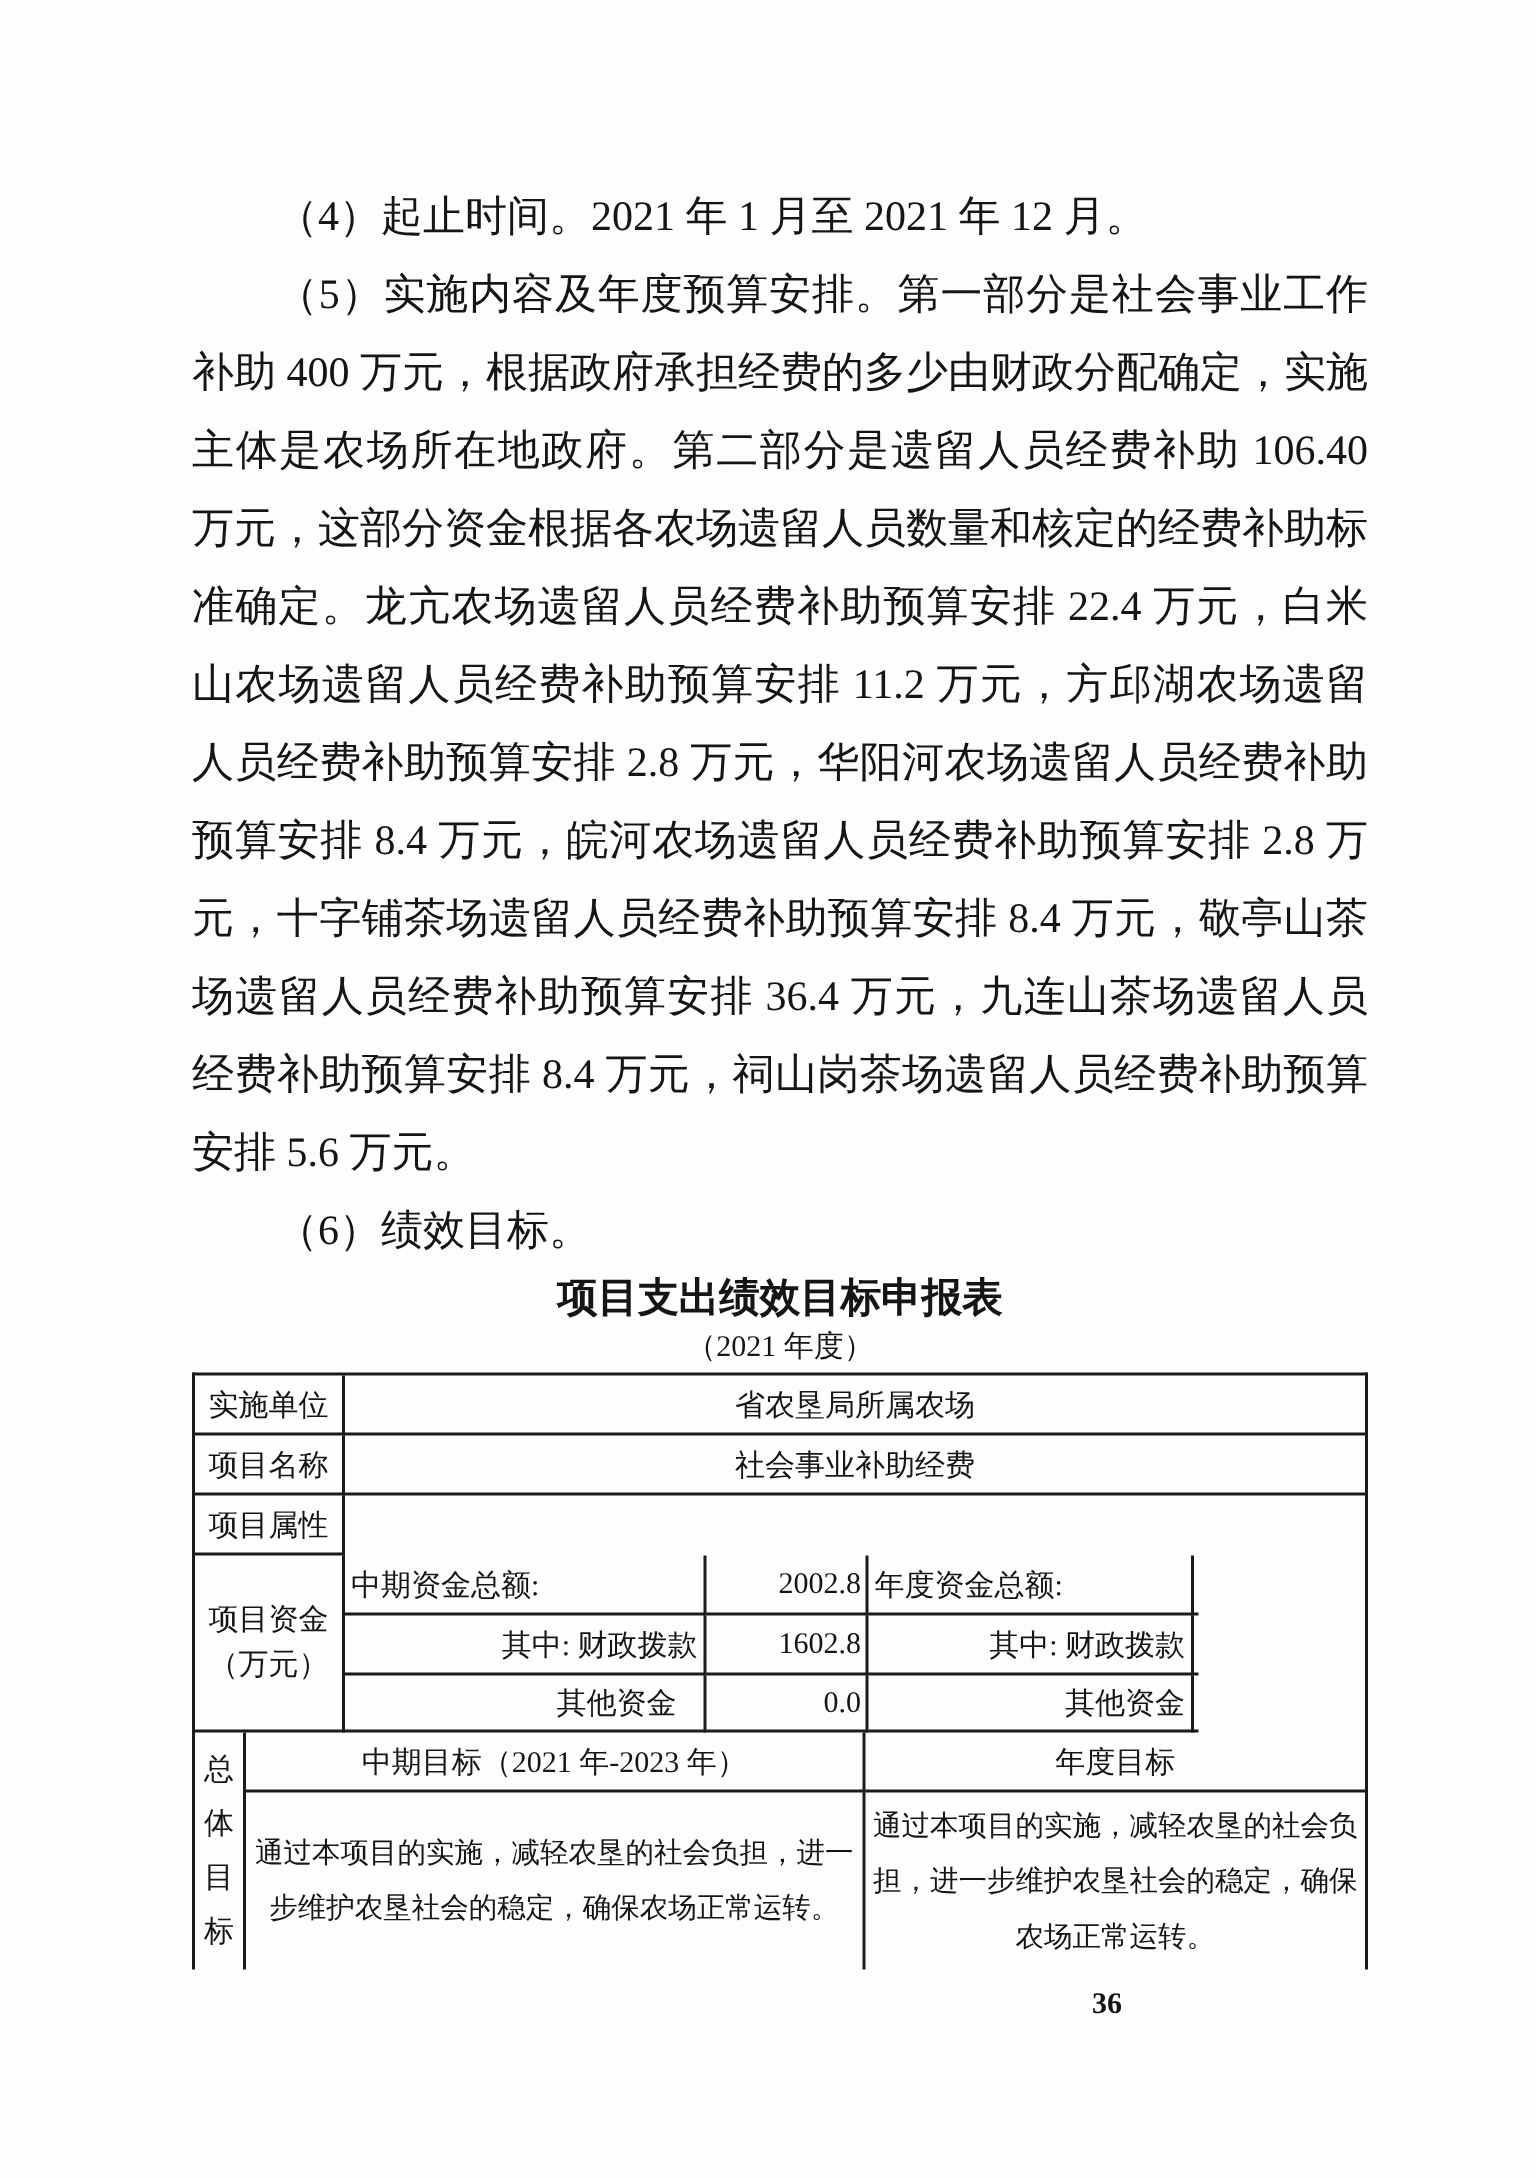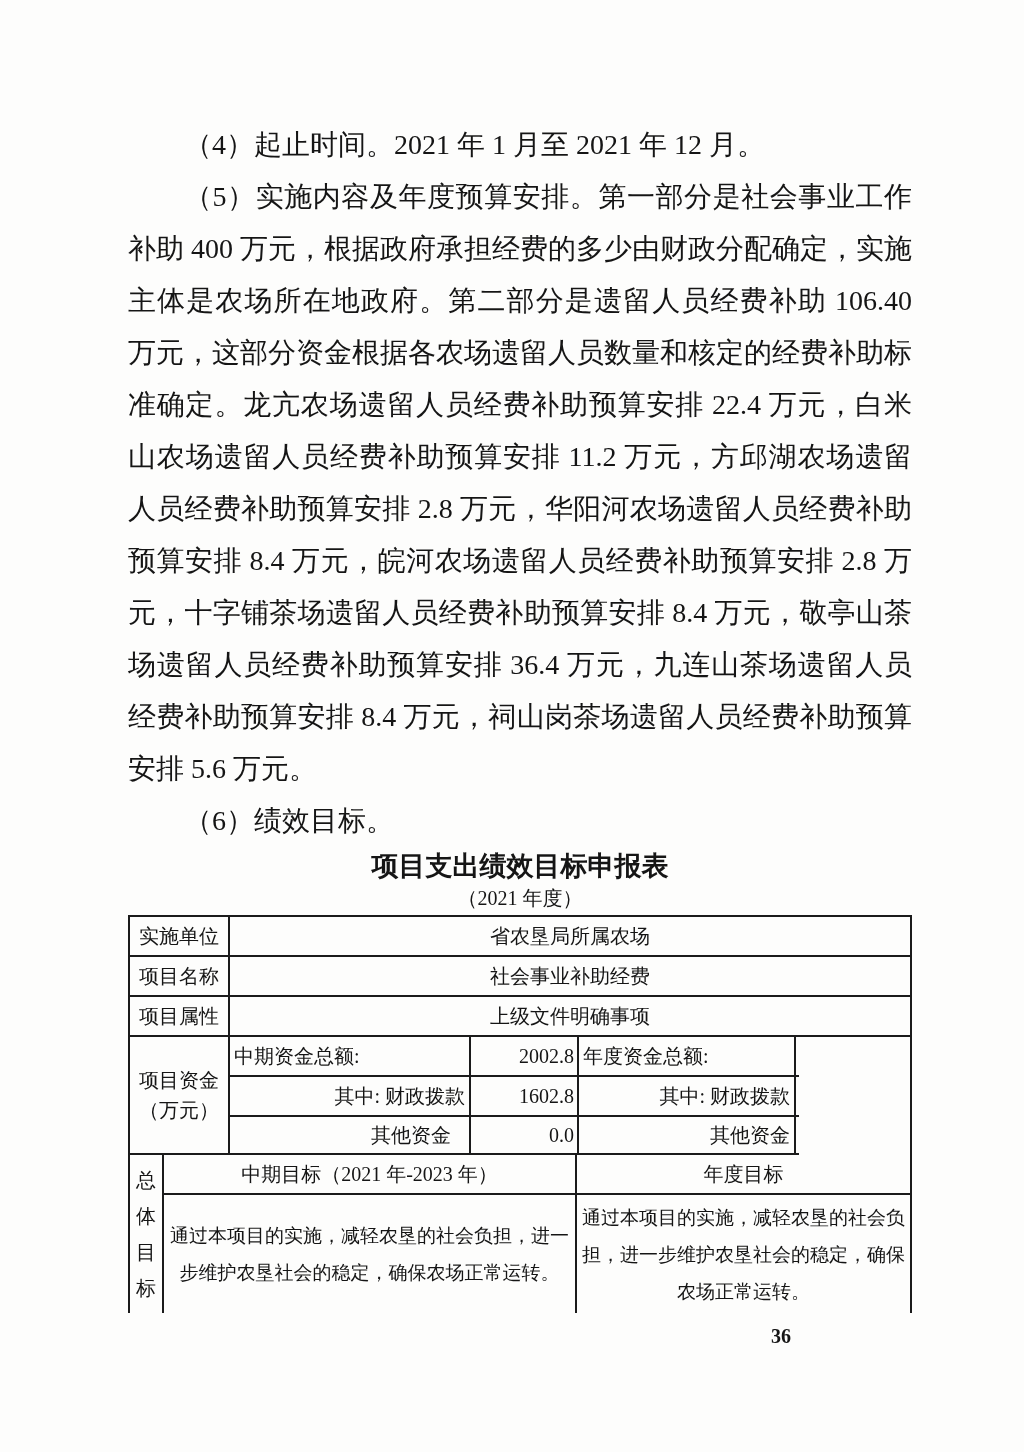--- a/index.html
+++ b/index.html
@@ -82,21 +82,21 @@
     text-align:center;
     word-break:break-all;
   }
   .goal-right{display:flex;flex-direction:column;width:746px;}
   .gh-mid{width:413px;flex:0 0 413px;height:40px;}
   .gh-annual{flex:1 1 auto;height:40px;}
   .gt-mid{width:413px;flex:0 0 413px;height:118px;font-size:19px;line-height:37px;padding:0 2px;}
   .gt-annual{flex:1 1 auto;height:118px;font-size:19px;line-height:37px;padding:0 3px;}
   .page-num{
     position:absolute;
-    left:771px;top:1324px;
+    left:728px;top:1324px;
     font-size:20px;
     font-weight:700;
     line-height:24px;
   }
 </style>
 </head>
 <body>
 
 <div class="page">
   <div class="content">
@@ -115,21 +115,20 @@
         <div class="cell hvalue last">省农垦局所属农场</div>
       </div>
 
       <div class="trow">
         <div class="cell hlabel">项目名称</div>
         <div class="cell hvalue last">社会事业补助经费</div>
       </div>
 
       <div class="trow">
         <div class="cell hlabel">项目属性</div>
-        <div class="cell hvalue last">上级文件明确事项</div>
       </div>
 
       <div class="trow">
         <div class="cell funds-label">
           <div class="wrap">项目资金（万元）</div>
         </div>
         <div class="funds-rows">
           <div class="frow">
             <div class="cell fc1 al">中期资金总额:</div>
             <div class="cell fc2 num">2002.8</div>

